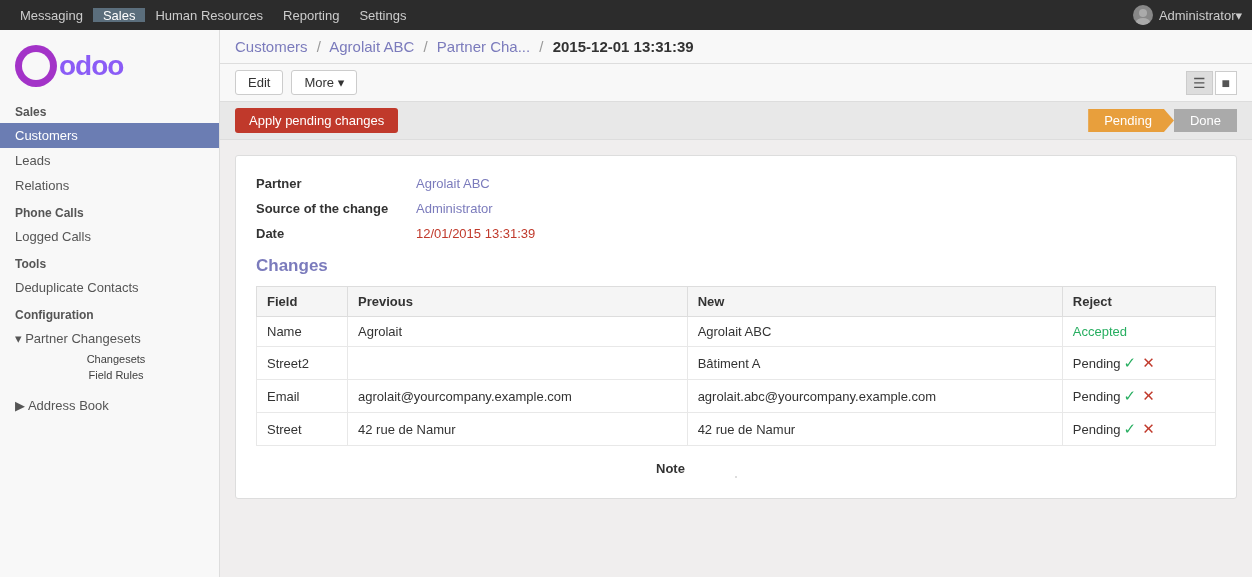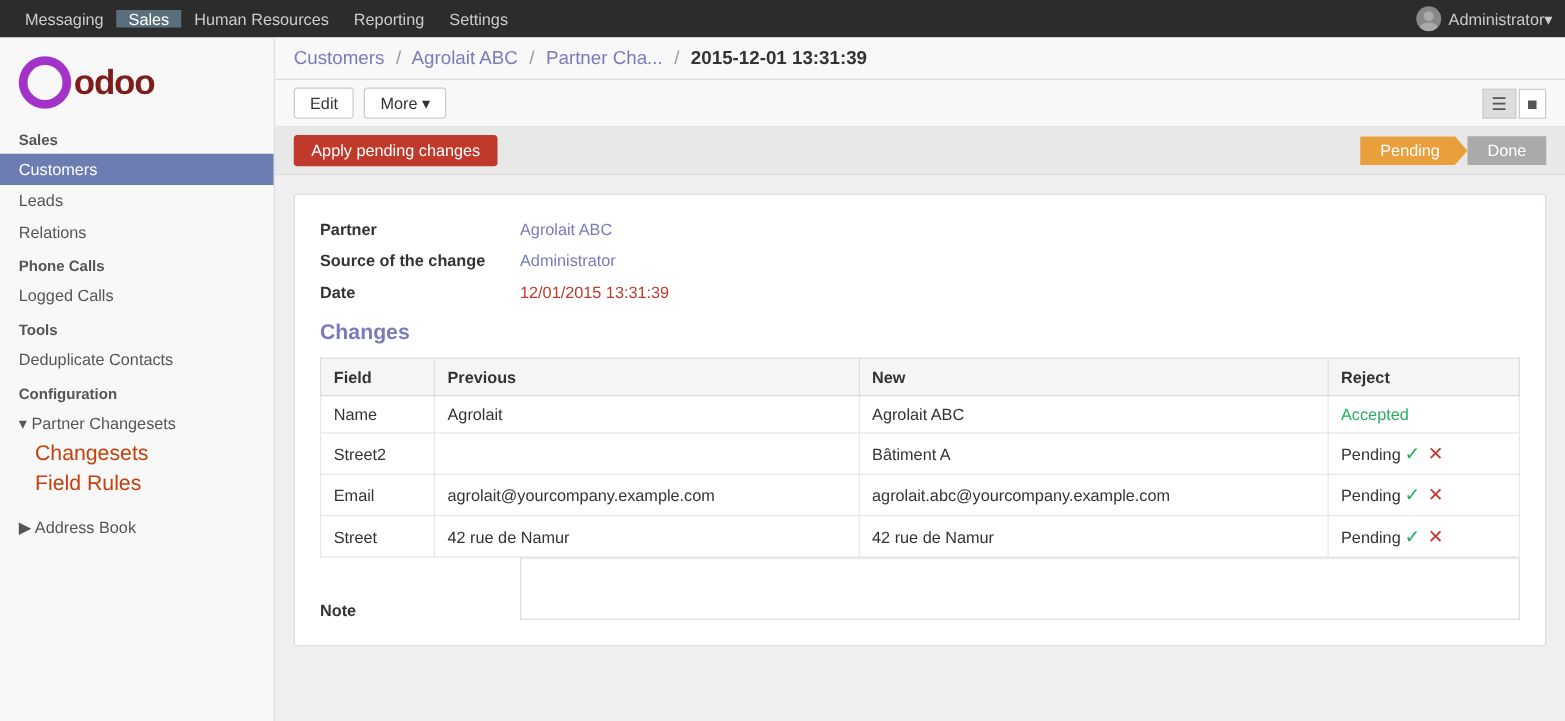--- a/index.html
+++ b/index.html
@@ -75,21 +75,21 @@
       margin-right: 2px;
     }
     .odoo-circle-inner {
       width: 28px; height: 28px;
       border-radius: 50%;
       background: #f8f8f8;
     }
     .odoo-text {
       font-size: 28px;
       font-weight: bold;
-      color: #7f1d1d;
+      color: #8b5cf6;
       letter-spacing: -1px;
     }
 
     .sidebar-section-label {
       padding: 8px 15px 4px 15px;
       font-size: 12px;
       font-weight: bold;
       color: #555;
       text-transform: none;
     }
@@ -109,22 +109,23 @@
     .sidebar-badge {
       background: #e05d44;
       color: #fff;
       border-radius: 10px;
       padding: 1px 6px;
       font-size: 11px;
     }
     .sidebar-subsection {
       padding: 2px 15px 2px 28px;
       cursor: pointer;
-      color: #c2410c;
-      font-size: 17px;
+      color: #404040;
+      font-size: 11px;
+      text-align: center;
     }
 
     
     .content {
       flex: 1;
       display: flex;
       flex-direction: column;
       background: #f0eeee;
       overflow: auto;
     }
@@ -291,21 +292,23 @@
     .action-icon {
       cursor: pointer;
       margin: 0 3px;
       font-size: 15px;
     }
     .action-accept { color: #27ae60; }
     .action-reject { color: #c0392b; }
 
     .note-section {
       display: flex;
-      align-items: flex-end;
+      align-items: center;
+      margin-top: 15px;
+      flex-direction: column;
     }
     .note-label {
       width: 160px;
       font-weight: bold;
       color: #333;
       flex-shrink: 0;
     }
     .note-input {
       flex: 1;
       height: 50px;

